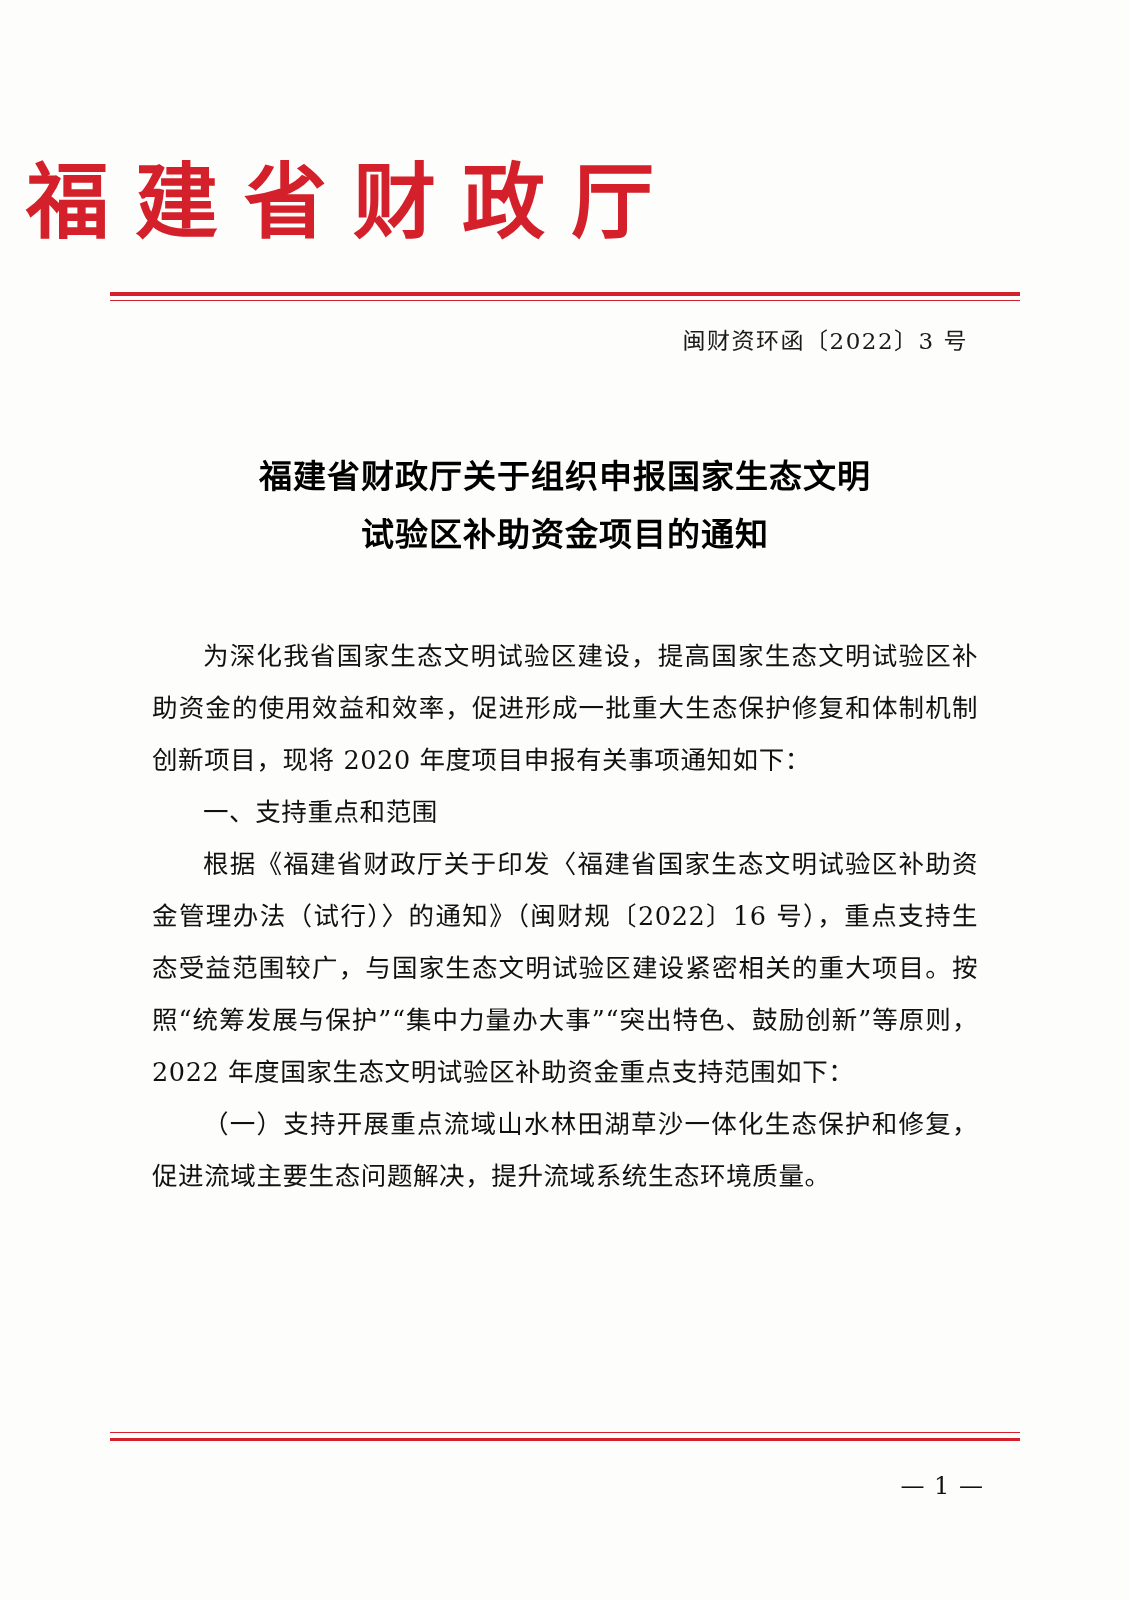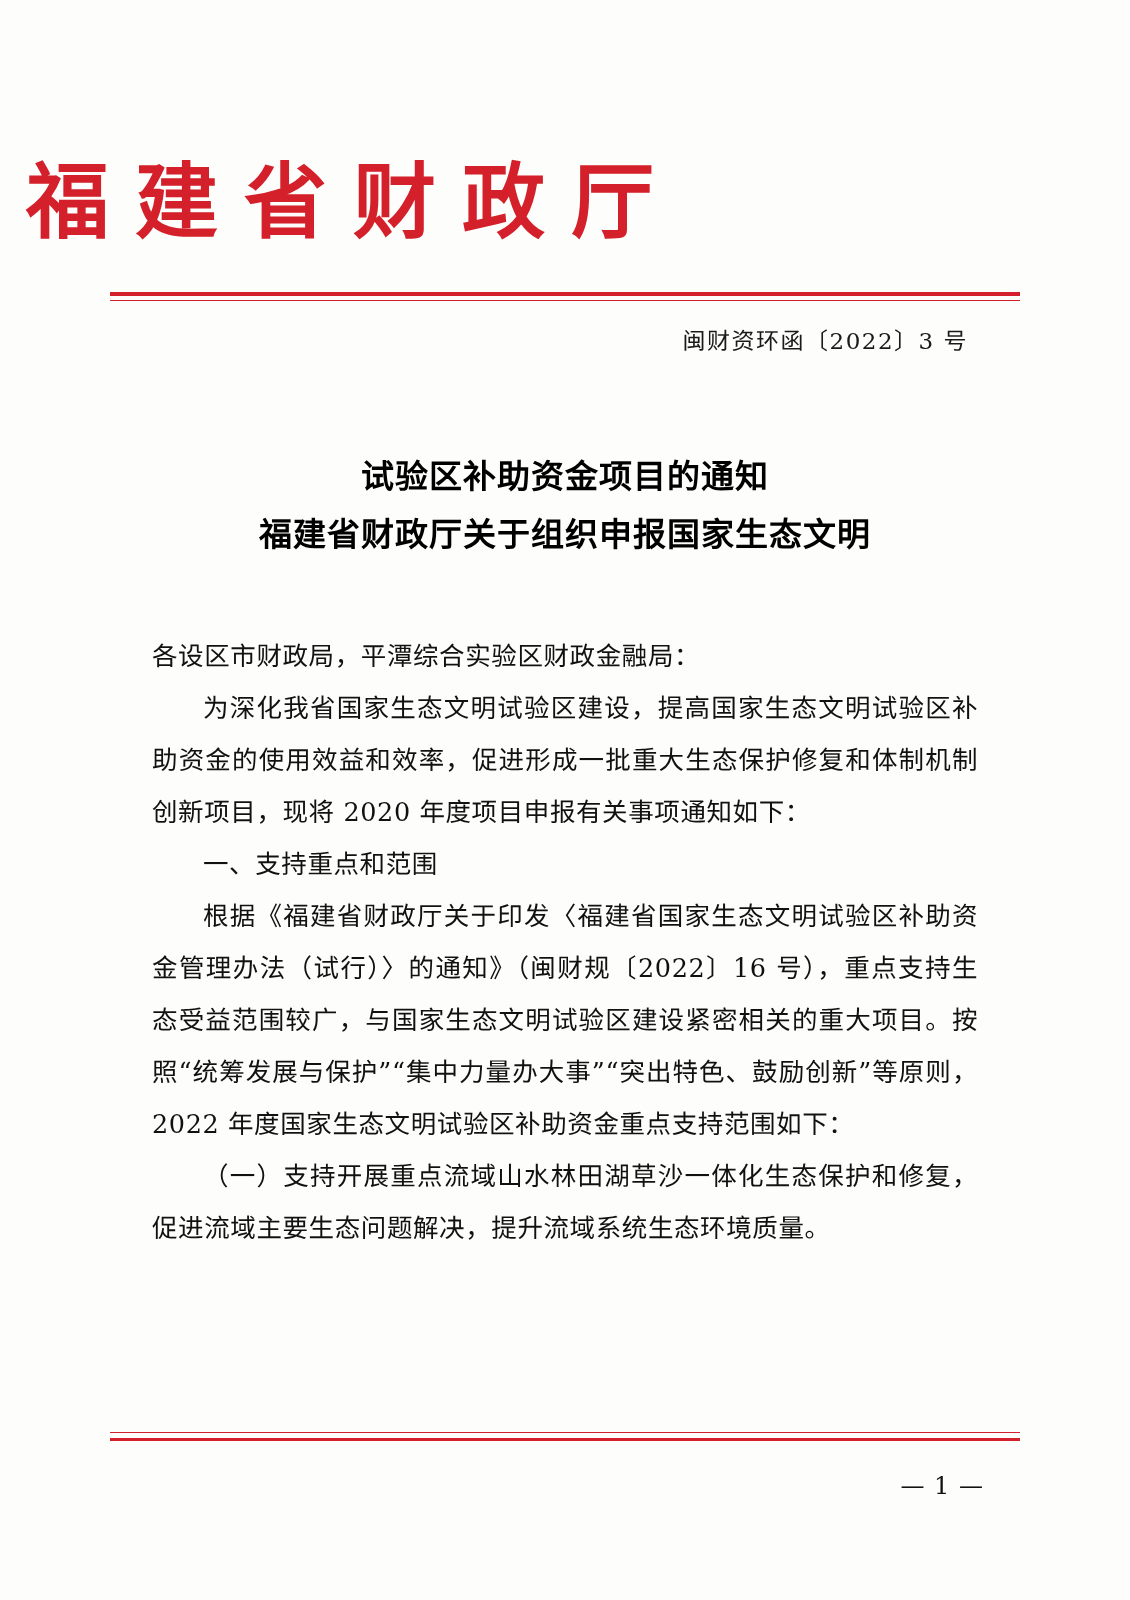--- a/index.html
+++ b/index.html
@@ -142,26 +142,25 @@
   <div class="letterhead">
     <div class="letterhead-title">福建省财政厅</div>
   </div>
 
   <div class="rule-thick"></div>
   <div class="rule-thin"></div>
 
   <div class="doc-number">闽财资环函〔2022〕3 号</div>
 
   <div class="doc-title">
+    <div>福建省财政厅关于组织申报国家生态文明</div>
     <div>试验区补助资金项目的通知</div>
-    <div>福建省财政厅关于组织申报国家生态文明</div>
   </div>
 
   <div class="body-text">
-    <p class="p-salutation">各设区市财政局，平潭综合实验区财政金融局：</p>
     <p class="p-indent">为深化我省国家生态文明试验区建设，提高国家生态文明试验区补助资金的使用效益和效率，促进形成一批重大生态保护修复和体制机制创新项目，现将 2020 年度项目申报有关事项通知如下：</p>
     <p class="p-heading">一、支持重点和范围</p>
     <p class="p-indent">根据《福建省财政厅关于印发〈福建省国家生态文明试验区补助资金管理办法（试行）〉的通知》（闽财规〔2022〕16 号），重点支持生态受益范围较广，与国家生态文明试验区建设紧密相关的重大项目。按照“统筹发展与保护”“集中力量办大事”“突出特色、鼓励创新”等原则，2022 年度国家生态文明试验区补助资金重点支持范围如下：</p>
     <p class="p-indent">（一）支持开展重点流域山水林田湖草沙一体化生态保护和修复，促进流域主要生态问题解决，提升流域系统生态环境质量。</p>
   </div>
 
   <div class="footer-rule-thin"></div>
   <div class="footer-rule-thick"></div>
   <div class="page-number">— 1 —</div>
 

